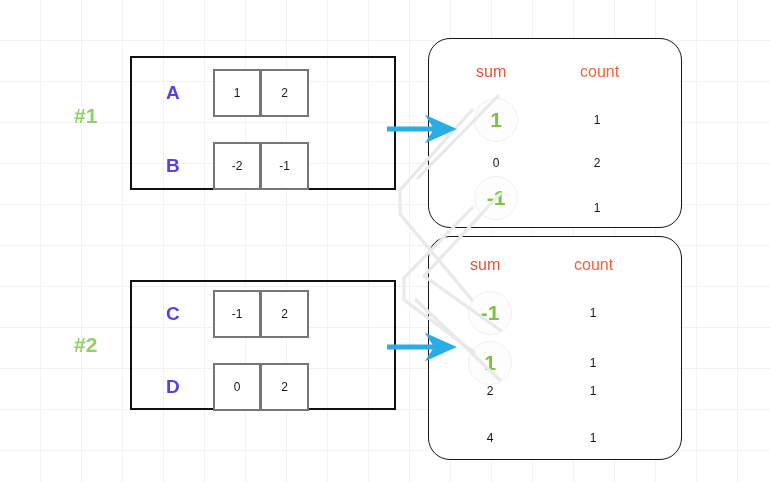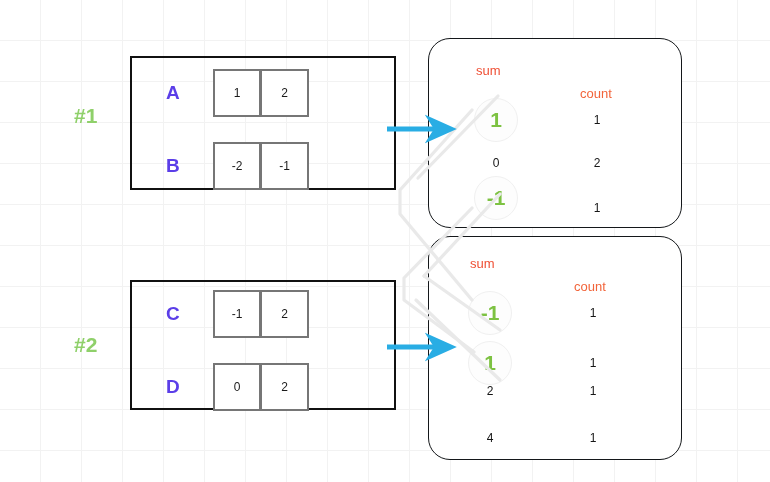--- a/index.html
+++ b/index.html
@@ -80,26 +80,26 @@
     border: 1.6px solid #14171a;
     border-radius: 22px;
     background: #ffffff;
     box-sizing: border-box;
   }
   #panel-1 { left: 428px; top: 38px;  width: 254px; height: 190px; }
   #panel-2 { left: 428px; top: 236px; width: 254px; height: 224px; }
 
   .col-header {
     position: absolute;
-    font-size: 13px;
+    font-size: 16px;
     color: #ef4f34;
     font-family: "Liberation Sans", sans-serif;
     white-space: nowrap;
   }
-  .col-header.count-hdr { color: #f2643a; margin-top: 23px; }
+  .col-header.count-hdr { color: #f2643a; }
 
   .val {
     position: absolute;
     font-size: 12px;
     color: #131313;
     font-family: "Liberation Sans", sans-serif;
     text-align: center;
     white-space: nowrap;
   }
   .val.count-val { color: #161616; }

